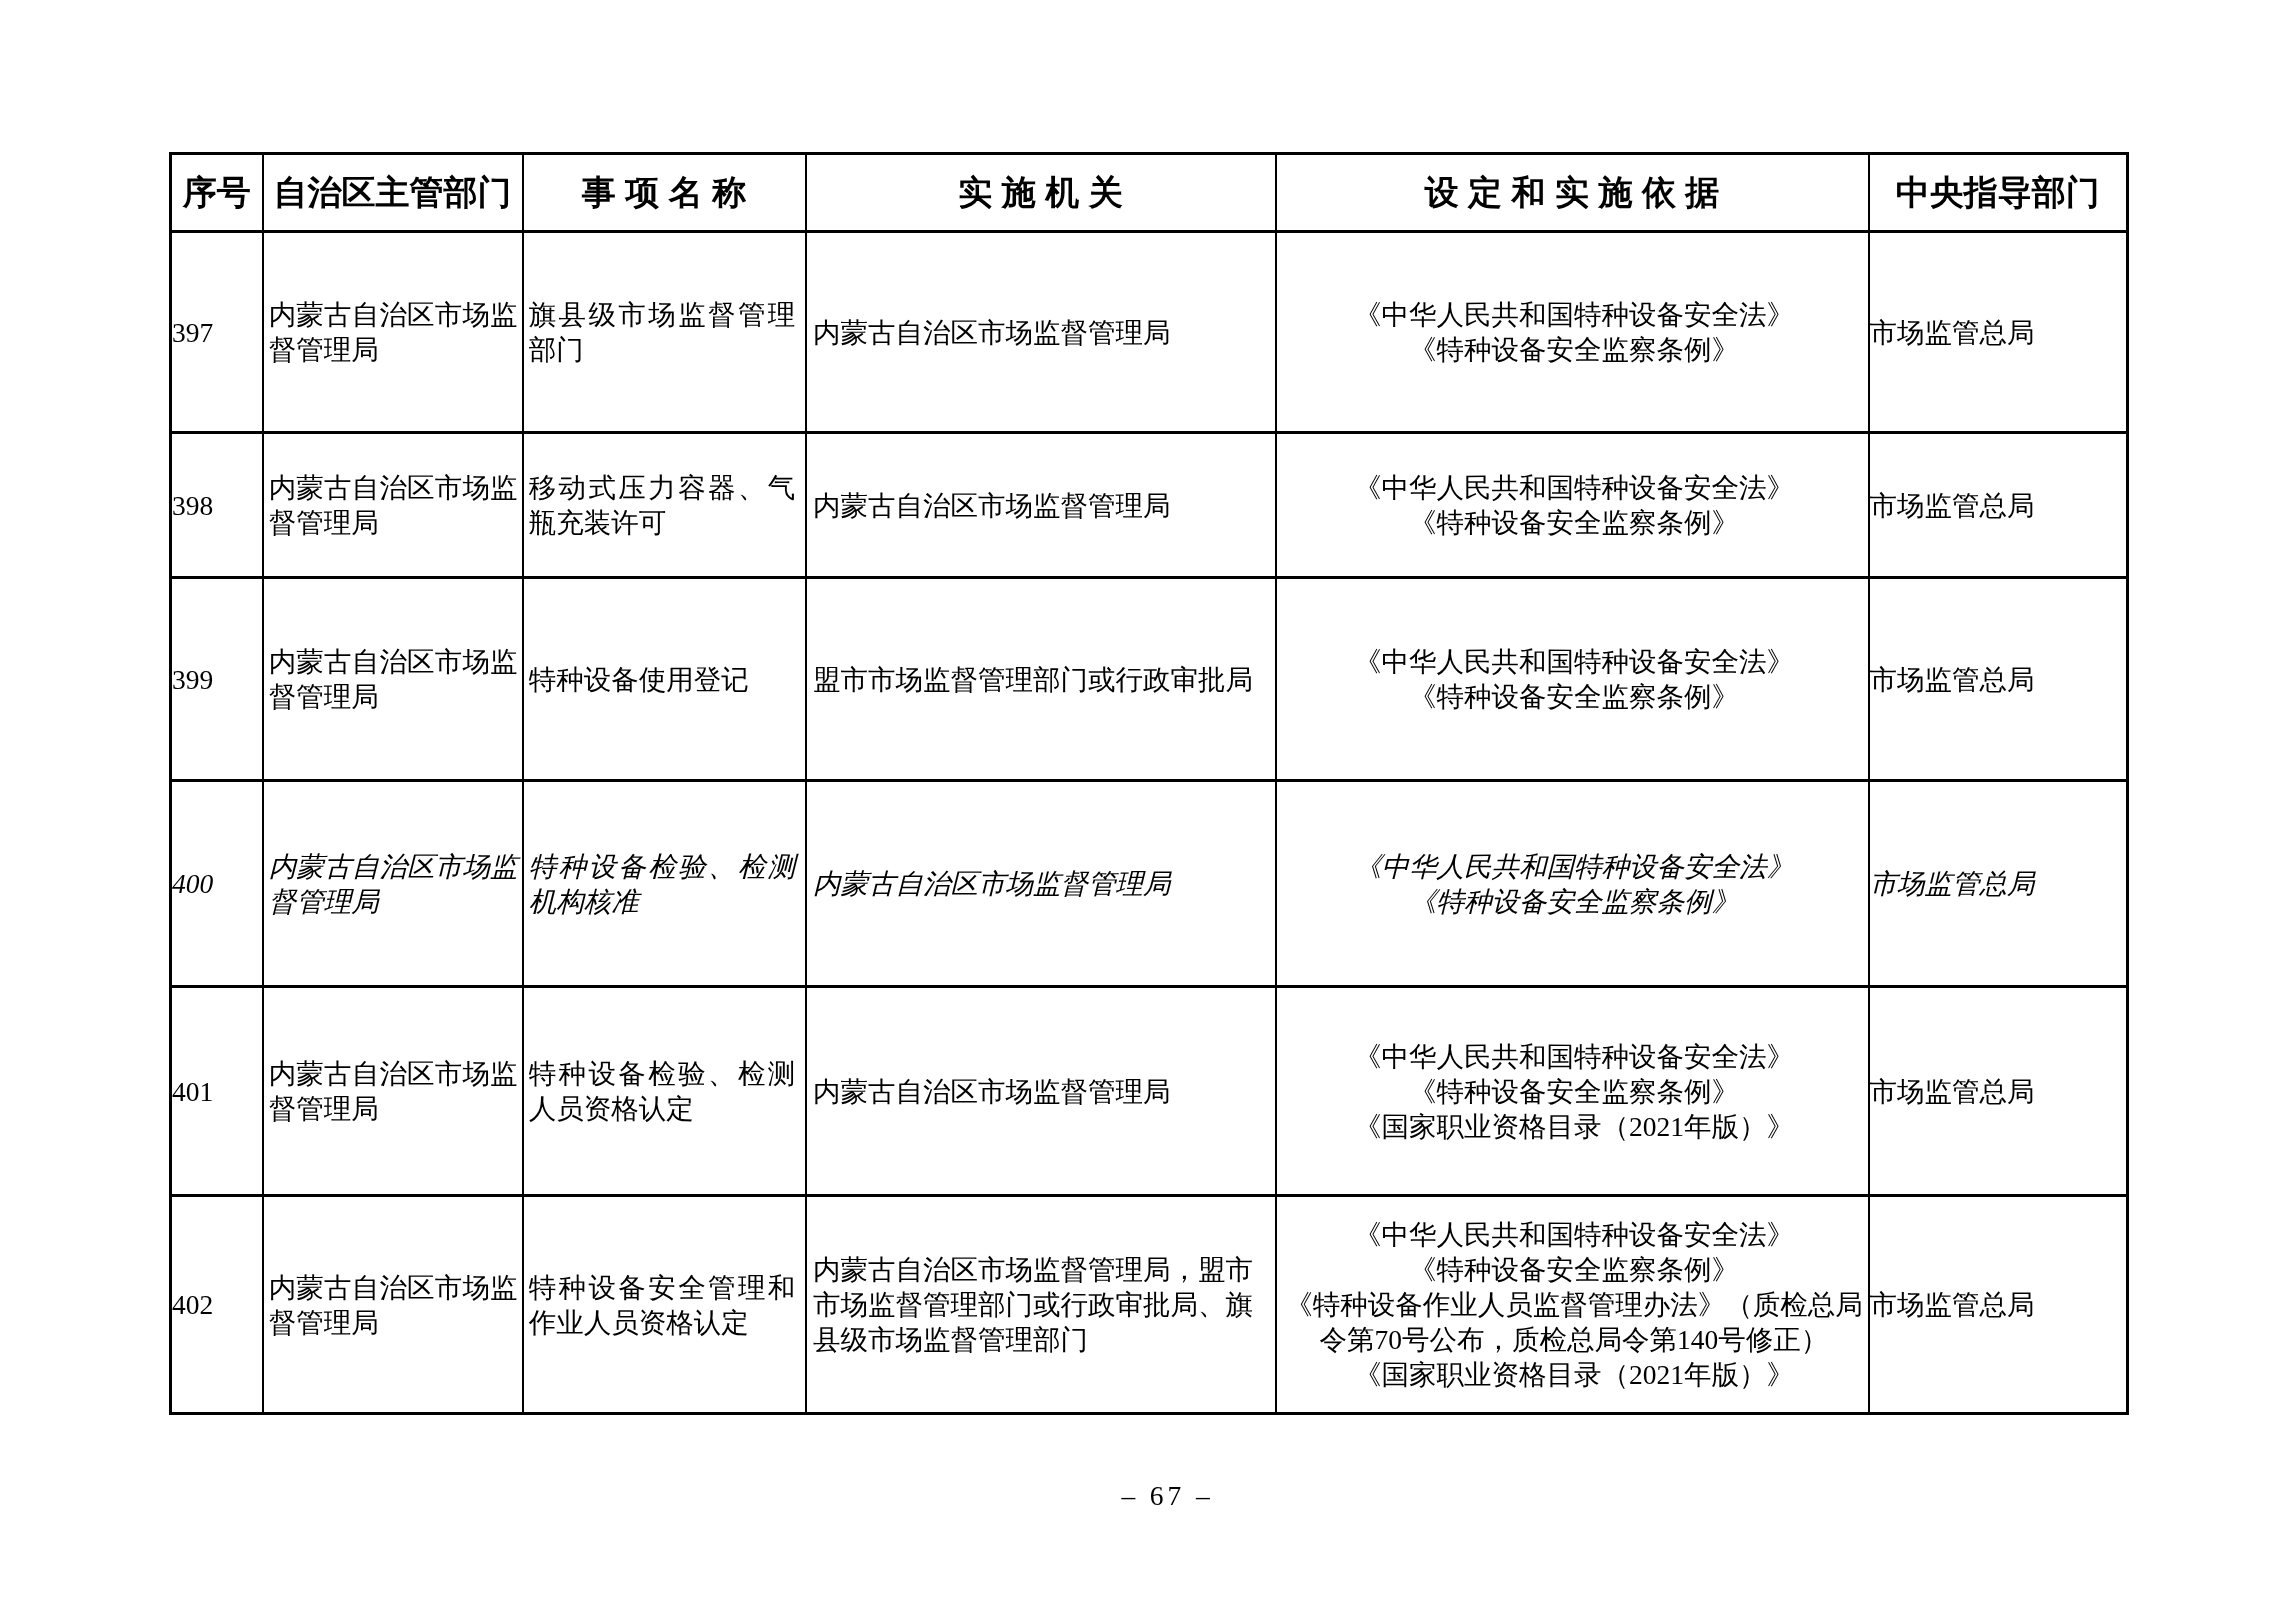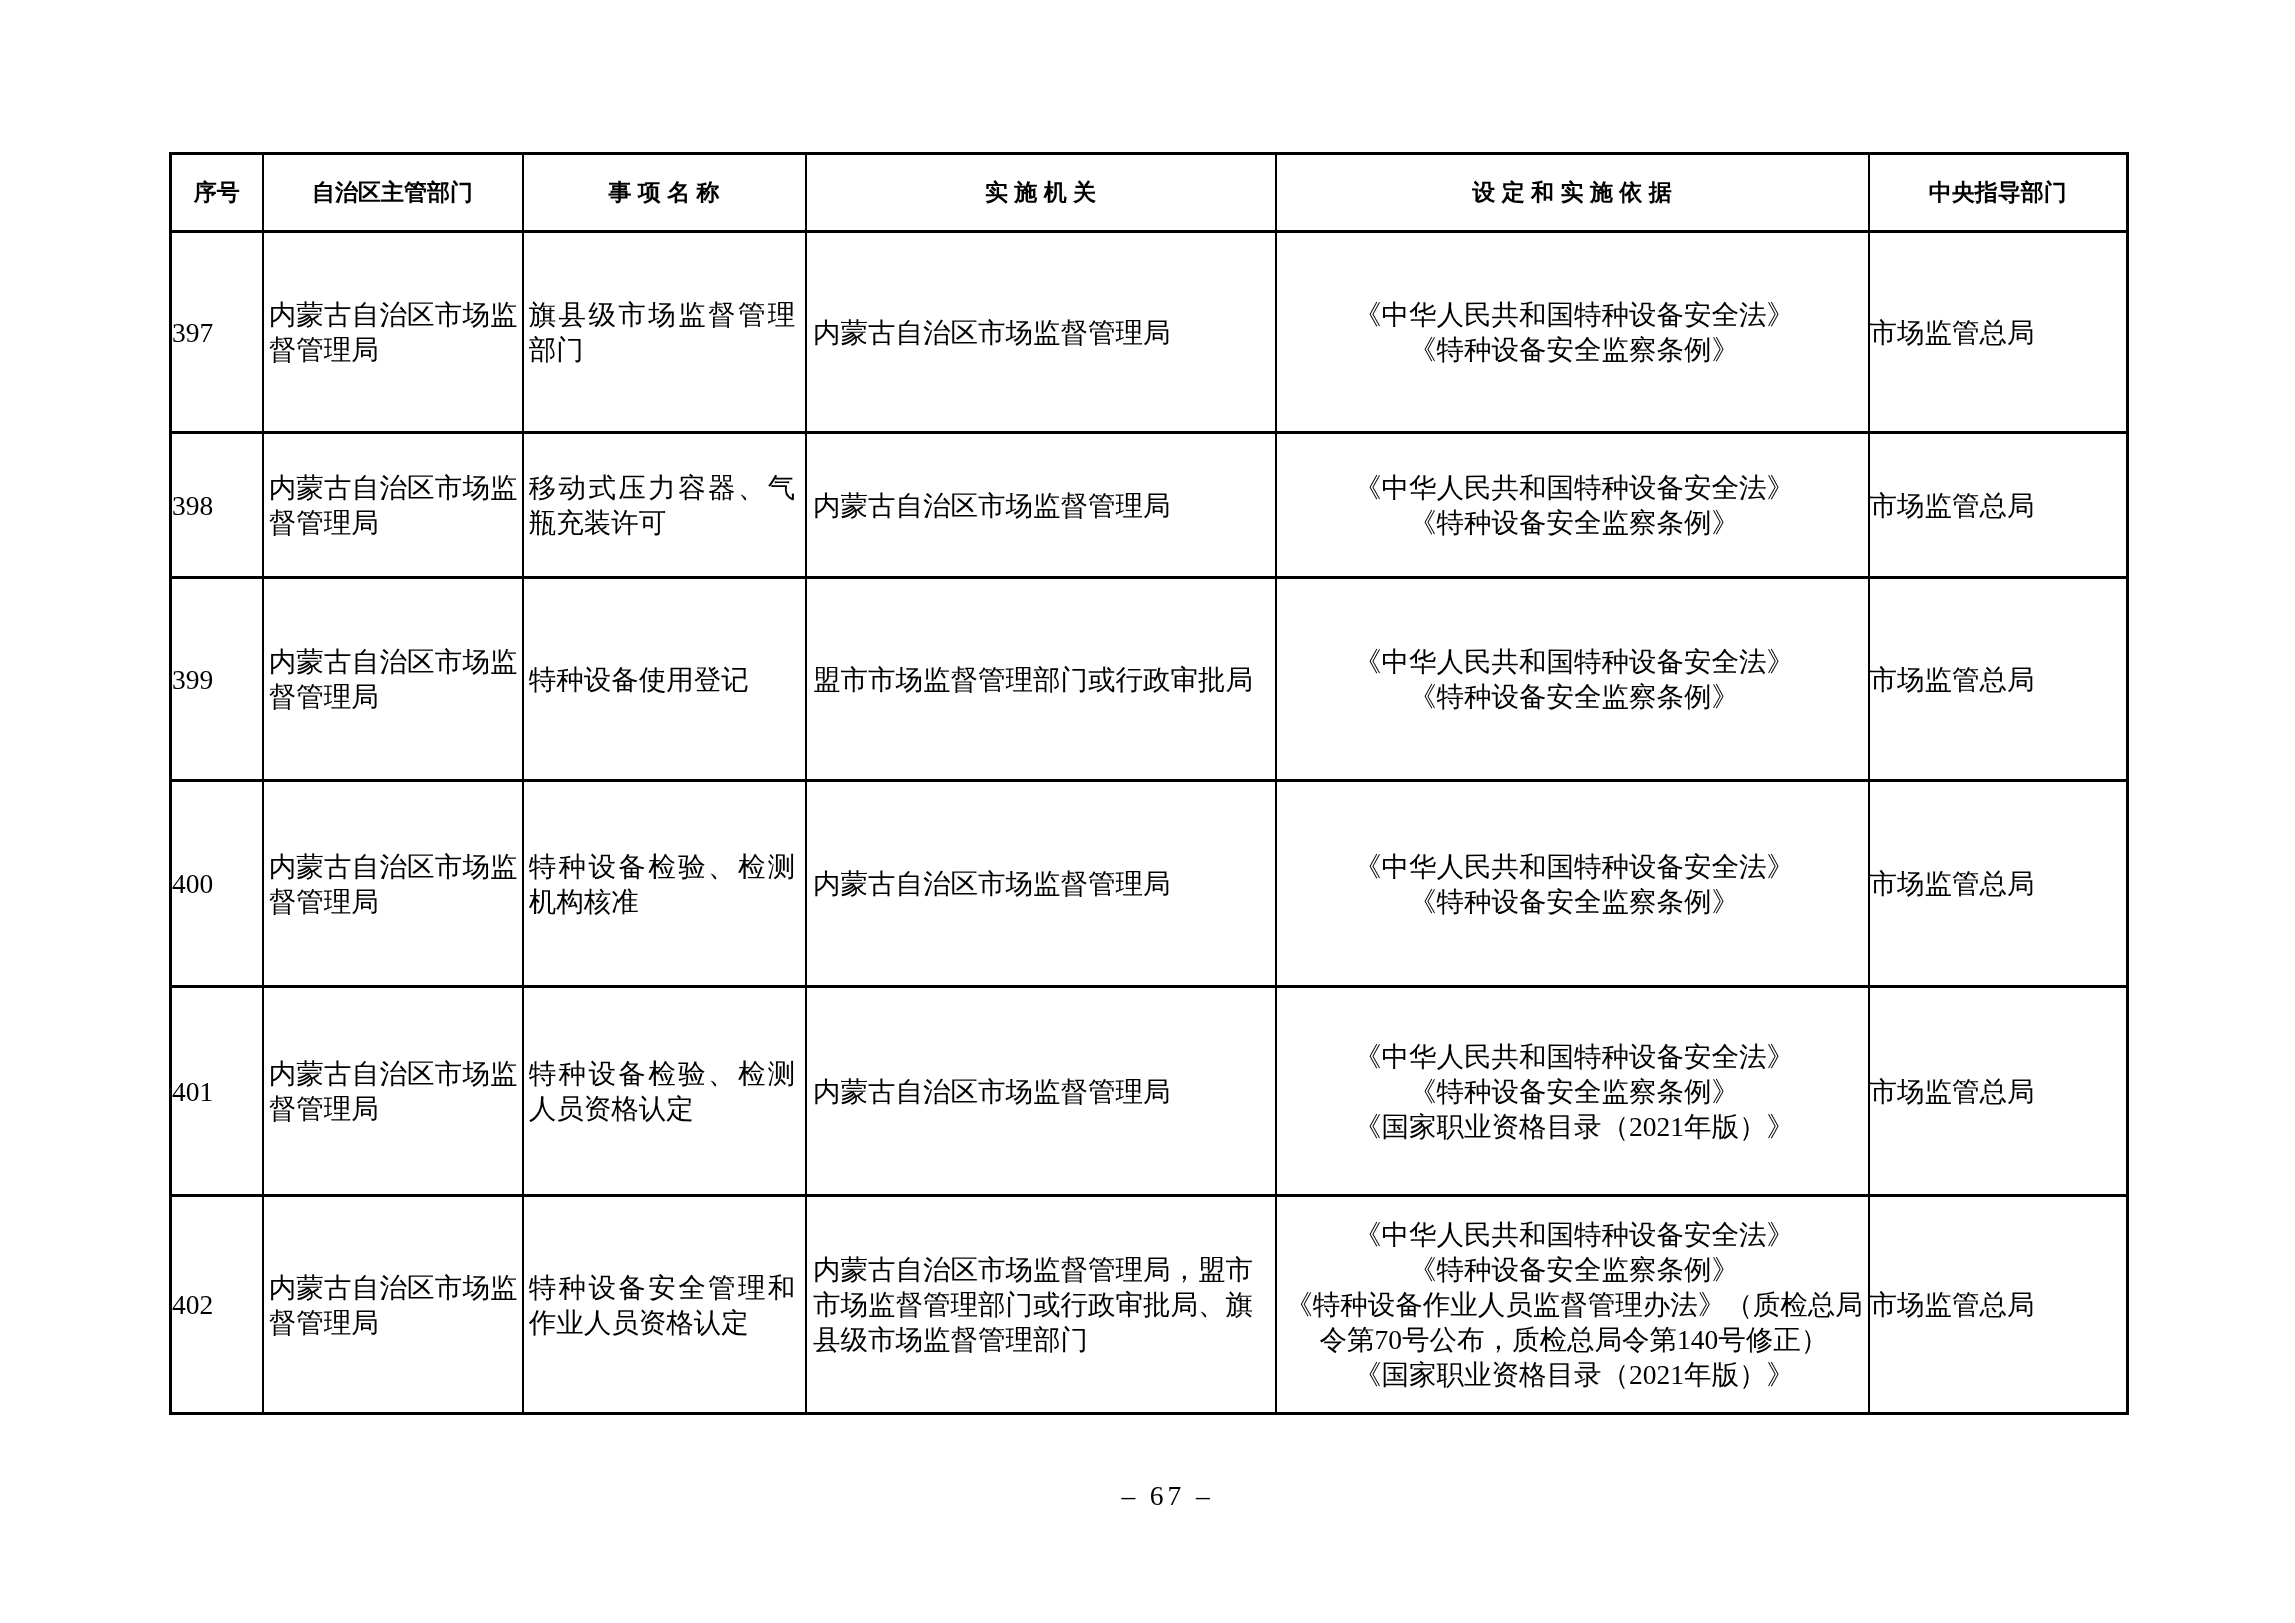--- a/index.html
+++ b/index.html
@@ -31,21 +31,21 @@
     border-right: 2px solid #000000;
     border-top: 3.3px solid #000000;
     border-bottom: 3.3px solid #000000;
     box-sizing: border-box;
     overflow: hidden;
   }
   table.approval thead tr { height: 78px; }
   table.approval th {
     font-family: "Liberation Sans", "DejaVu Sans", sans-serif;
     font-weight: bold;
-    font-size: 23px;
+    font-size: 34px;
     text-align: center;
     vertical-align: middle;
     padding: 0;
   }
   table.approval td {
     font-size: 27.5px;
     line-height: 35px;
     vertical-align: middle;
   }
   td.c-seq {
@@ -134,21 +134,21 @@
             <td class="c-seq">399</td>
             <td class="c-dept">内蒙古自治区市场监督管理局</td>
             <td class="c-item">特种设备使用登记</td>
             <td class="c-impl">盟市市场监督管理部门或行政审批局</td>
             <td class="c-basis">
               <div>《中华人民共和国特种设备安全法》</div>
               <div>《特种设备安全监察条例》</div>
             </td>
             <td class="c-central">市场监管总局</td>
           </tr>
-          <tr style="height: 206px;">
+          <tr style="height: 206px; font-style: italic;">
             <td class="c-seq">400</td>
             <td class="c-dept">内蒙古自治区市场监督管理局</td>
             <td class="c-item">特种设备检验、检测机构核准</td>
             <td class="c-impl">内蒙古自治区市场监督管理局</td>
             <td class="c-basis">
               <div>《中华人民共和国特种设备安全法》</div>
               <div>《特种设备安全监察条例》</div>
             </td>
             <td class="c-central">市场监管总局</td>
           </tr>

